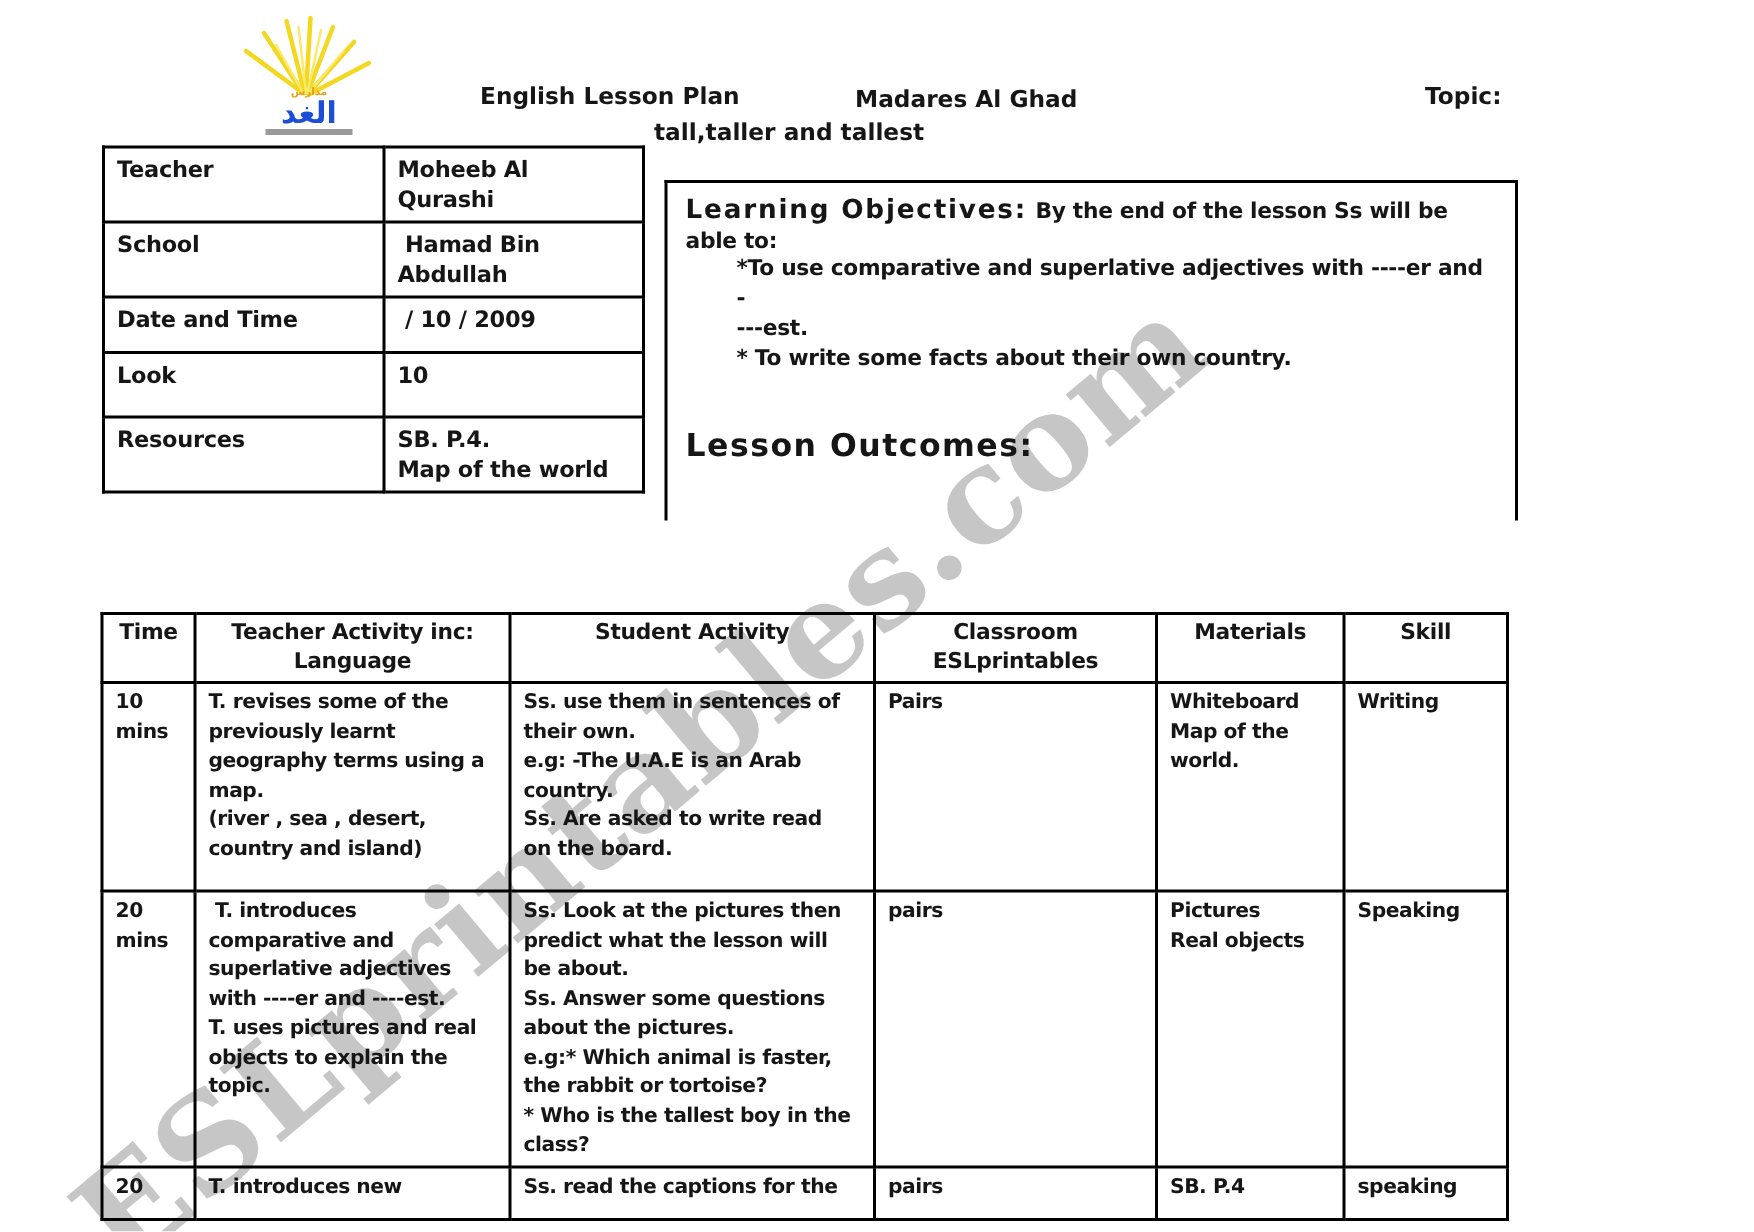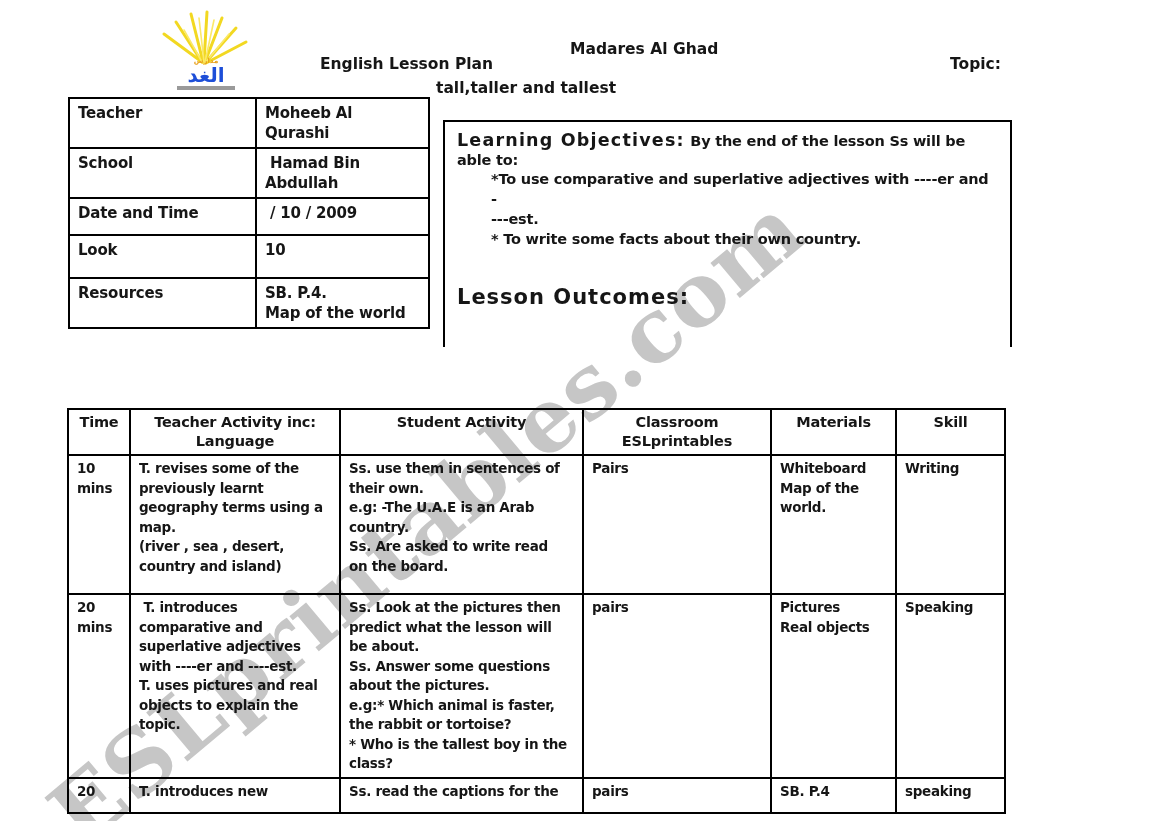--- a/index.html
+++ b/index.html
@@ -20,21 +20,21 @@
   }
   .content { position:absolute; inset:0; z-index:1; }
 
   
   .logo { position:absolute; left:150px; top:10px; width:112px; height:76px; text-align:center; }
   .logo-small { font-size:7px; color:#e8a01c; font-weight:bold; line-height:7px; margin-top:-14px; }
   .logo-arabic { font-size:20px; font-weight:bold; color:#1d4ed8; line-height:20px; letter-spacing:1px; }
   .logo-bar { width:58px; height:4px; background:#9a9a9a; margin:1px auto 0; }
   .hdr { position:absolute; font-size:15.5px; font-weight:bold; white-space:nowrap; }
   .hdr-title   { left:304px; top:55px;margin-left:16px; }
-  .hdr-org     { left:570px; top:40px; }
+  .hdr-org     { left:570px; top:57px; }
   .hdr-topic   { left:950px; top:55px; }
   .hdr-topicval{ left:436px; top:79px;text-align:center; }
 
   
   table { border-collapse:collapse; table-layout:fixed; }
   td { border:2px solid #000; vertical-align:top; white-space:pre-line; }
   .info-table { position:absolute; left:68px; top:97px; width:360px; }
   .info-table td { font-size:15px; font-weight:bold; padding:4px 8px; line-height:20px; letter-spacing:-0.2px; }
   .info-table .r0 { height:36px;margin-left:28px; } .info-table .r1 { height:40px; }
   .info-table .r2 { height:37px; } .info-table .r3 { height:43px; }

